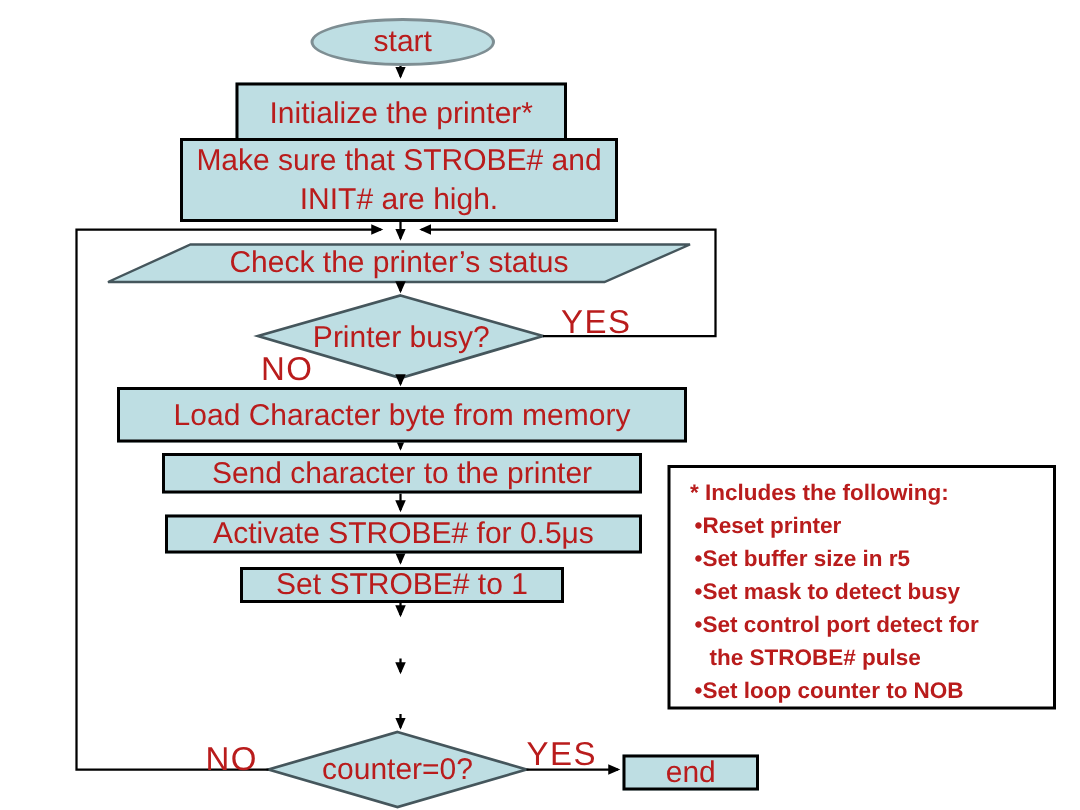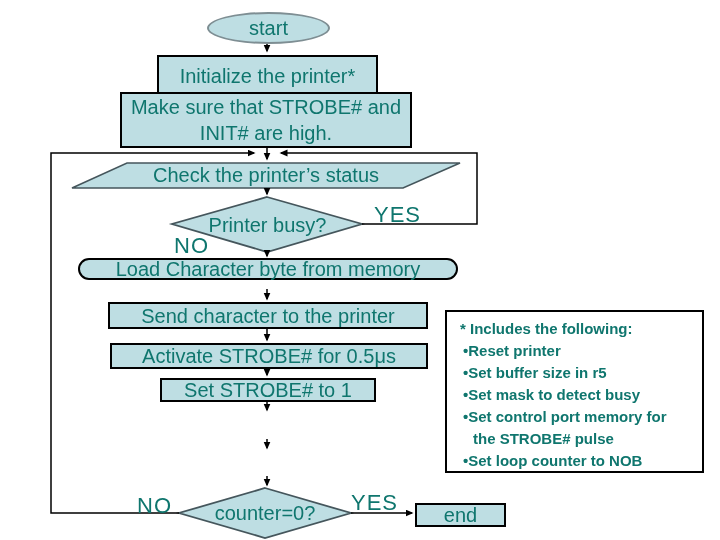--- a/index.html
+++ b/index.html
@@ -1,18 +1,18 @@
 <!DOCTYPE html>
 <html><head>
 <meta charset="utf-8">
 <style>
   html,body { margin:0; padding:0; background:#fff; }
   .stage {
     position:relative; width:720px; height:540px; background:#ffffff;
-    font-family:"Liberation Sans", sans-serif; color:#0f766e; overflow:hidden;
+    font-family:"Liberation Sans", sans-serif; color:#b91c1c; overflow:hidden;
   }
   .wires { position:absolute; left:0; top:0; width:720px; height:540px; }
   .node {
     position:absolute; box-sizing:border-box;
     display:flex; align-items:center; justify-content:center;
     text-align:center; font-size:20px; line-height:1.2; white-space:nowrap;
   }
   .rect { background:#bedee3; border:2px solid #000; }
   .oval { background:#bedee3; border:2px solid #7e8e93; border-radius:50%; }
   .plain { background:transparent; border:none; }
@@ -75,21 +75,21 @@
     </div>
 
   <div class="node plain" style="left:110px; top:161px; width:312px; height:27px;">
       <span>Check the printer’s status</span>
     </div>
 
   <div class="node plain" style="left:190px; top:212px; width:155px; height:26px;">
       <span>Printer busy?</span>
     </div>
 
-  <div class="node rect" style="left:78px; top:258px; width:380px; height:22px;border-radius:15px;">
+  <div class="node rect" style="left:78px; top:258px; width:380px; height:37px;">
       <span>Load Character byte from memory</span>
     </div>
 
   <div class="node rect" style="left:108px; top:302px; width:320px; height:27px;">
       <span>Send character to the printer</span>
     </div>
 
   <div class="node rect" style="left:110px; top:343px; width:318px; height:26px;">
       <span>Activate STROBE# for 0.5μs</span>
     </div>
@@ -111,18 +111,18 @@
   <div class="edge-label" style="left:374px; top:202px;">YES</div>
   <div class="edge-label" style="left:174px; top:233px;">NO</div>
   <div class="edge-label" style="left:351px; top:490px;">YES</div>
   <div class="edge-label" style="left:137px; top:493px;">NO</div>
 
   <div class="note">
     <div class="note-title">* Includes the following:</div>
     <div class="note-item">•Reset printer</div>
     <div class="note-item">•Set buffer size in r5</div>
     <div class="note-item">•Set mask to detect busy</div>
-    <div class="note-item">•Set control port memory for
+    <div class="note-item">•Set control port detect for
 the STROBE# pulse</div>
     <div class="note-item">•Set loop counter to NOB</div>
   </div>
 
 </div>
 
 </body></html>

